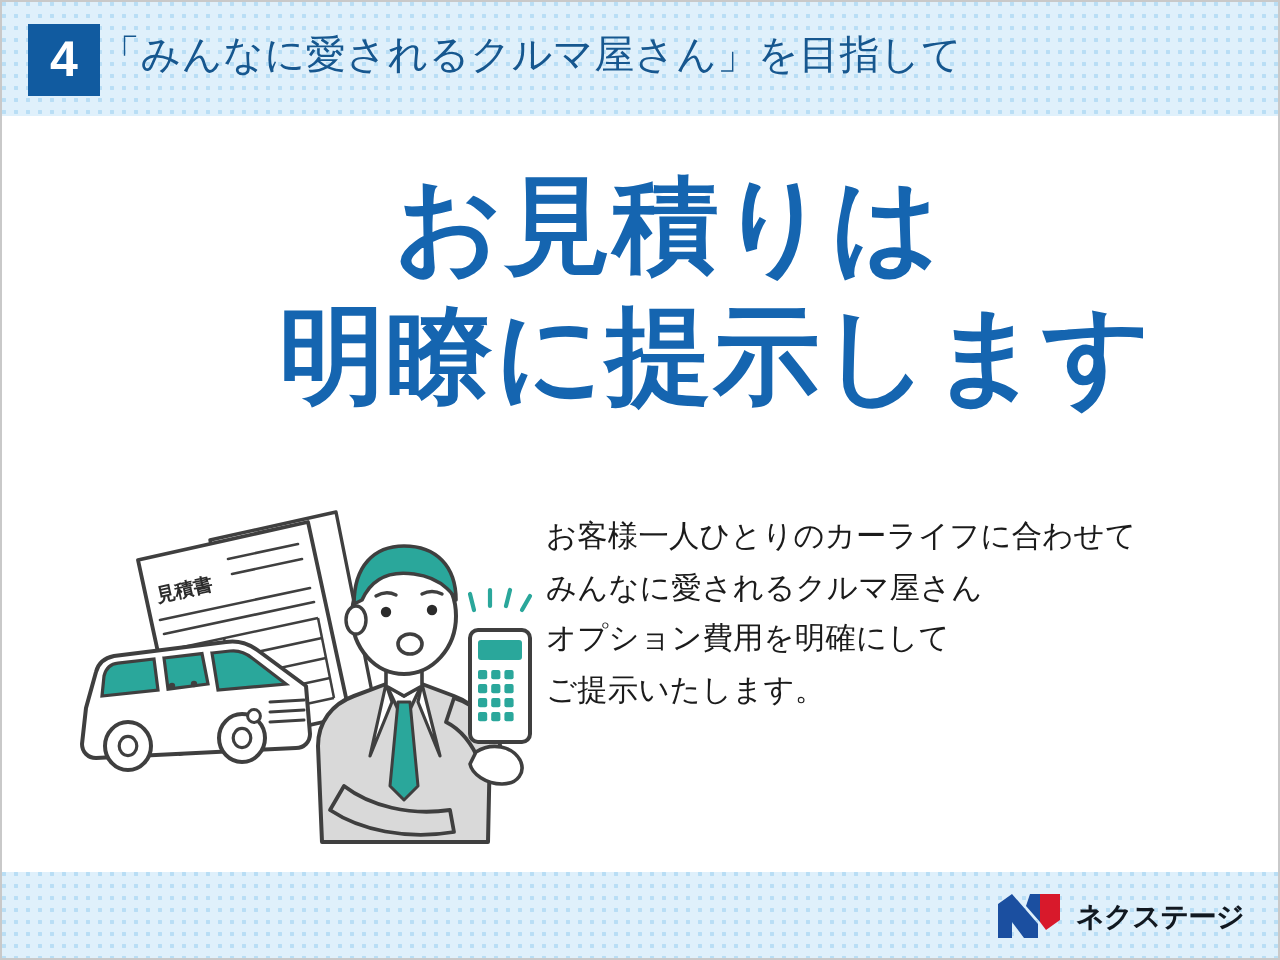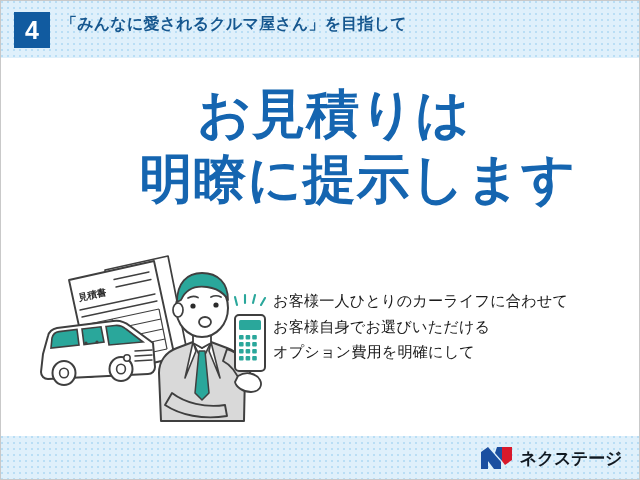--- a/index.html
+++ b/index.html
@@ -45,24 +45,24 @@
     background: #115ba0;
     color: #ffffff;
     font-size: 25px;
     font-weight: bold;
     line-height: 36px;
     text-align: center;
     letter-spacing: 0px;
   }
   #header-title {
     position: absolute;
-    left: 60px;
+    left: 49px;
     top: 13px;
-    font-size: 16px;
-    font-weight: bold;
+    font-size: 20px;
+    font-weight: normal;
     color: #16578f;
     letter-spacing: 0.2px;
     white-space: nowrap;
   }
 
   
   #stage {
     position: absolute;
     left: 0;
     top: 57px;
@@ -90,21 +90,20 @@
   #bodycopy {
     position: absolute;
     left: 272px;
     top: 198px;
     width: 360px;
     color: #1b1b1b;
     font-size: 15.2px;
     line-height: 25.5px;
     letter-spacing: 0.1px;
     font-weight: 500;
-    margin-top: 32px;
   }
   #bodycopy div { white-space: nowrap; }
 
   
   #illo {
     position: absolute;
     left: 34px;
     top: 195px;
     width: 238px;
     height: 170px;
@@ -122,21 +121,21 @@
     position: absolute;
     right: 17px;
     top: 9px;
     height: 26px;
     display: flex;
     align-items: center;
     gap: 7px;
   }
   #logo-mark { display: block; }
   #logo-text {
-    font-size: 17px;
+    font-size: 14px;
     font-weight: bold;
     color: #111820;
     letter-spacing: -0.3px;
     line-height: 1;
   }
 </style>
 </head>
 <body>
 
 <div id="page">
@@ -148,22 +147,23 @@
 
   <div id="stage">
 
     <div id="headline">
       <span class="l1">お見積りは</span>
       <span class="l2">明瞭に提示します</span>
     </div>
 
     <div id="bodycopy">
       <div>お客様一人ひとりのカーライフに合わせて</div>
-      <div>お客様自身でお選びいただける</div>
+      <div>みんなに愛されるクルマ屋さん</div>
       <div>オプション費用を明確にして</div>
+      <div>ご提示いたします。</div>
     </div>
 
     <div id="illo">
       <svg width="238" height="170" viewBox="0 0 238 170" xmlns="http://www.w3.org/2000/svg">
 
         <g>
           <polygon points="70,17 133,3 152,98 88,113" fill="#ffffff" stroke="#3f3f3f" stroke-width="1.7" stroke-linejoin="round"></polygon>
         </g>
 
         <g>

